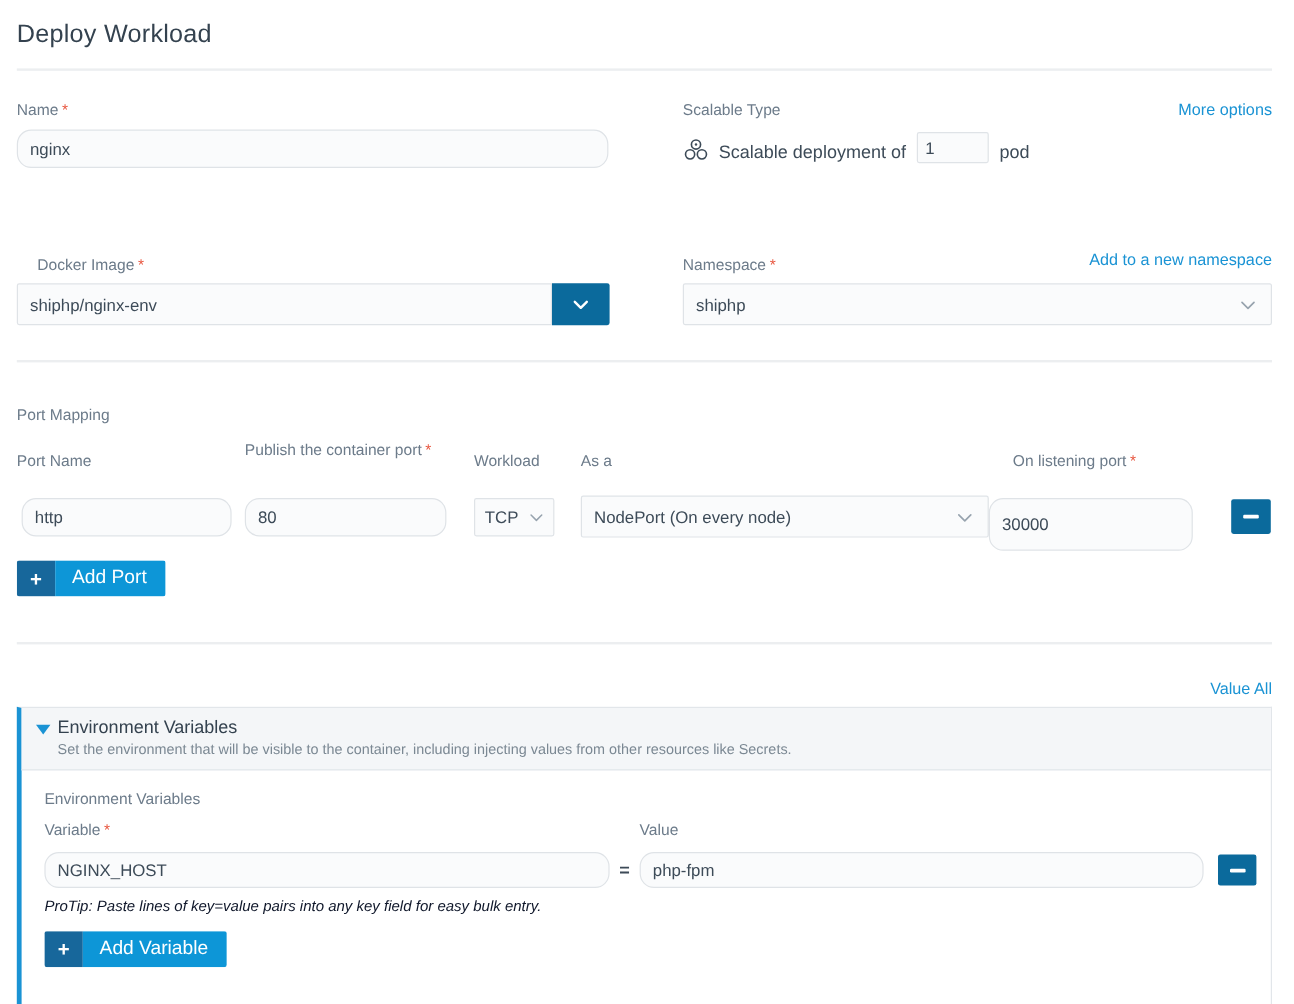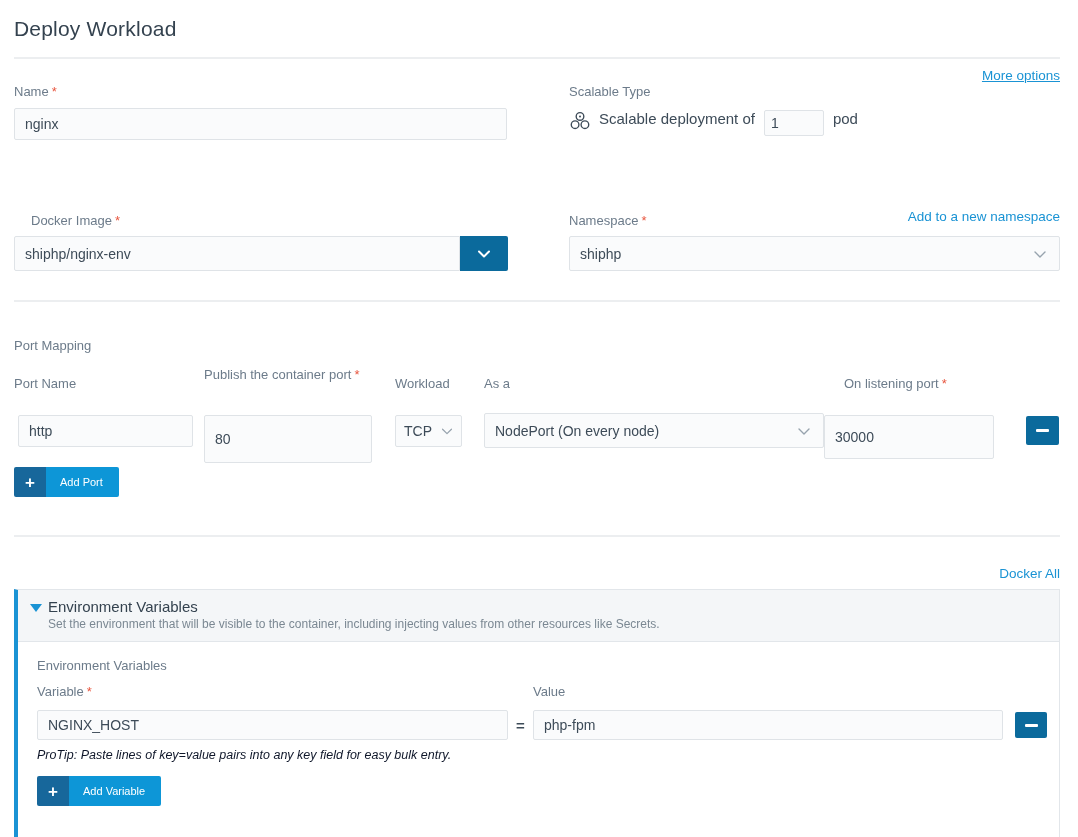--- a/index.html
+++ b/index.html
@@ -63,21 +63,21 @@
     color: #1a93d4;
     cursor: pointer;
     white-space: nowrap;
   }
 
   .inp {
     position: absolute;
     box-sizing: border-box;
     background: #fafbfc;
     border: 1px solid #dfe3e7;
-    border-radius: 2px;
+    border-radius: 12px;
     font-family: "Liberation Sans", sans-serif;
     font-size: 14px;
     color: #3d4b58;
     padding: 0 10px;
     outline: none;
   }
   .inp::placeholder { color: #9aa6b2; }
 
   .sel {
     position: absolute;
@@ -149,34 +149,34 @@
     align-items: center;
     justify-content: center;
     color: #fff;
     font-size: 17px;
     font-weight: bold;
     line-height: 1;
   }
   .add-btn .txt {
     background: #0d96d7;
     color: #ffffff;
-    font-size: 11px;
+    font-size: 16px;
     display: flex;
     align-items: center;
     padding: 0 16px 0 14px;
     white-space: nowrap;
   }
 
   
   .wl-row {
     position: absolute;
     left: 569px;
     top: 110px;
     display: flex;
-    align-items: flex-start;
+    align-items: flex-end;
     font-size: 15px;
     color: #3d4b58;
   }
   .wl-icon {
     width: 22px;
     height: 22px;
     margin-right: 8px;
     display: flex;
     align-items: center;
     justify-content: center;
@@ -260,21 +260,21 @@
 
   <div class="page-title">Deploy Workload</div>
   <div class="hr" id="hr-1"></div>
 
   <div class="label" style="left:14px; top:84px;">
     <span>Name</span><span class="req">*</span>
   </div>
   <input class="inp" style="left: 14px; top: 108px; width: 493px; height: 32px;" value="nginx" placeholder="e.g. my-workload">
 
   <div class="label" style="left:569px; top:84px;">Scalable Type</div>
-  <div class="link" style="right:18px; top:68px;text-decoration:underline;">More options</div>
+  <div class="link" style="right:18px; top:84px;">More options</div>
 
   <div class="wl-row">
     <span class="wl-icon">
       <svg width="20" height="20" viewBox="0 0 22 22">
         <circle cx="11" cy="6" r="4.2" fill="none" stroke="#3d4b58" stroke-width="1.5"></circle>
         <circle cx="5.6" cy="15" r="4.2" fill="none" stroke="#3d4b58" stroke-width="1.5"></circle>
         <circle cx="16.4" cy="15" r="4.2" fill="none" stroke="#3d4b58" stroke-width="1.5"></circle>
         <circle cx="11" cy="6" r="1.1" fill="#3d4b58"></circle>
       </svg>
     </span>
@@ -316,21 +316,21 @@
   <div class="label" style="left:204px; top:366px; white-space:normal; width:175px; line-height:18px;">
     <span>Publish the container port</span><span class="req">*</span>
   </div>
   <div class="label" style="left:395px; top:376px;">Workload</div>
   <div class="label" style="left:484px; top:376px;">As a</div>
   <div class="label" style="left:844px; top:376px;">
     <span>On listening port</span><span class="req">*</span>
   </div>
 
   <input class="inp" style="left: 18px; top: 415px; width: 175px; height: 32px;" value="http" placeholder="e.g. web">
-  <input class="inp" style="left: 204px; top: 415px; width: 168px; height: 48px;" value="80" placeholder="e.g. 80">
+  <input class="inp" style="left: 204px; top: 415px; width: 168px; height: 32px;" value="80" placeholder="e.g. 80">
   <div class="sel" style="left:395px; top:415px; width:67px; height:32px; padding:0 6px 0 8px;">
     <span>TCP</span>
     <span class="caret">
       <svg width="16" height="16" viewBox="0 0 18 18">
         <path d="M4 7 L9 12 L14 7" fill="none" stroke="#97a3ae" stroke-width="1.4" stroke-linecap="round" stroke-linejoin="round"></path>
       </svg>
     </span>
   </div>
   <div class="sel" style="left:484px; top:413px; width:340px; height:35px;">
     <span>NodePort (On every node)</span>
@@ -345,21 +345,21 @@
     <span class="bar"></span>
   </div>
 
   <div class="add-btn" style="left:14px; top:467px;">
     <span class="plus">+</span>
     <span class="txt">Add Port</span>
   </div>
 
   <div class="hr" id="hr-3"></div>
 
-  <div class="link" style="right:18px; top:566px;">Docker All</div>
+  <div class="link" style="right:18px; top:566px;">Value All</div>
 
   <div class="acc">
     <div class="acc-head">
       <span class="acc-caret"></span>
       <div class="acc-title">Environment Variables</div>
       <div class="acc-sub">Set the environment that will be visible to the container, including injecting values from other resources like Secrets.</div>
     </div>
     <div class="acc-body">
 
       <div class="label" style="left:19px; top:16px;">Environment Variables</div>

